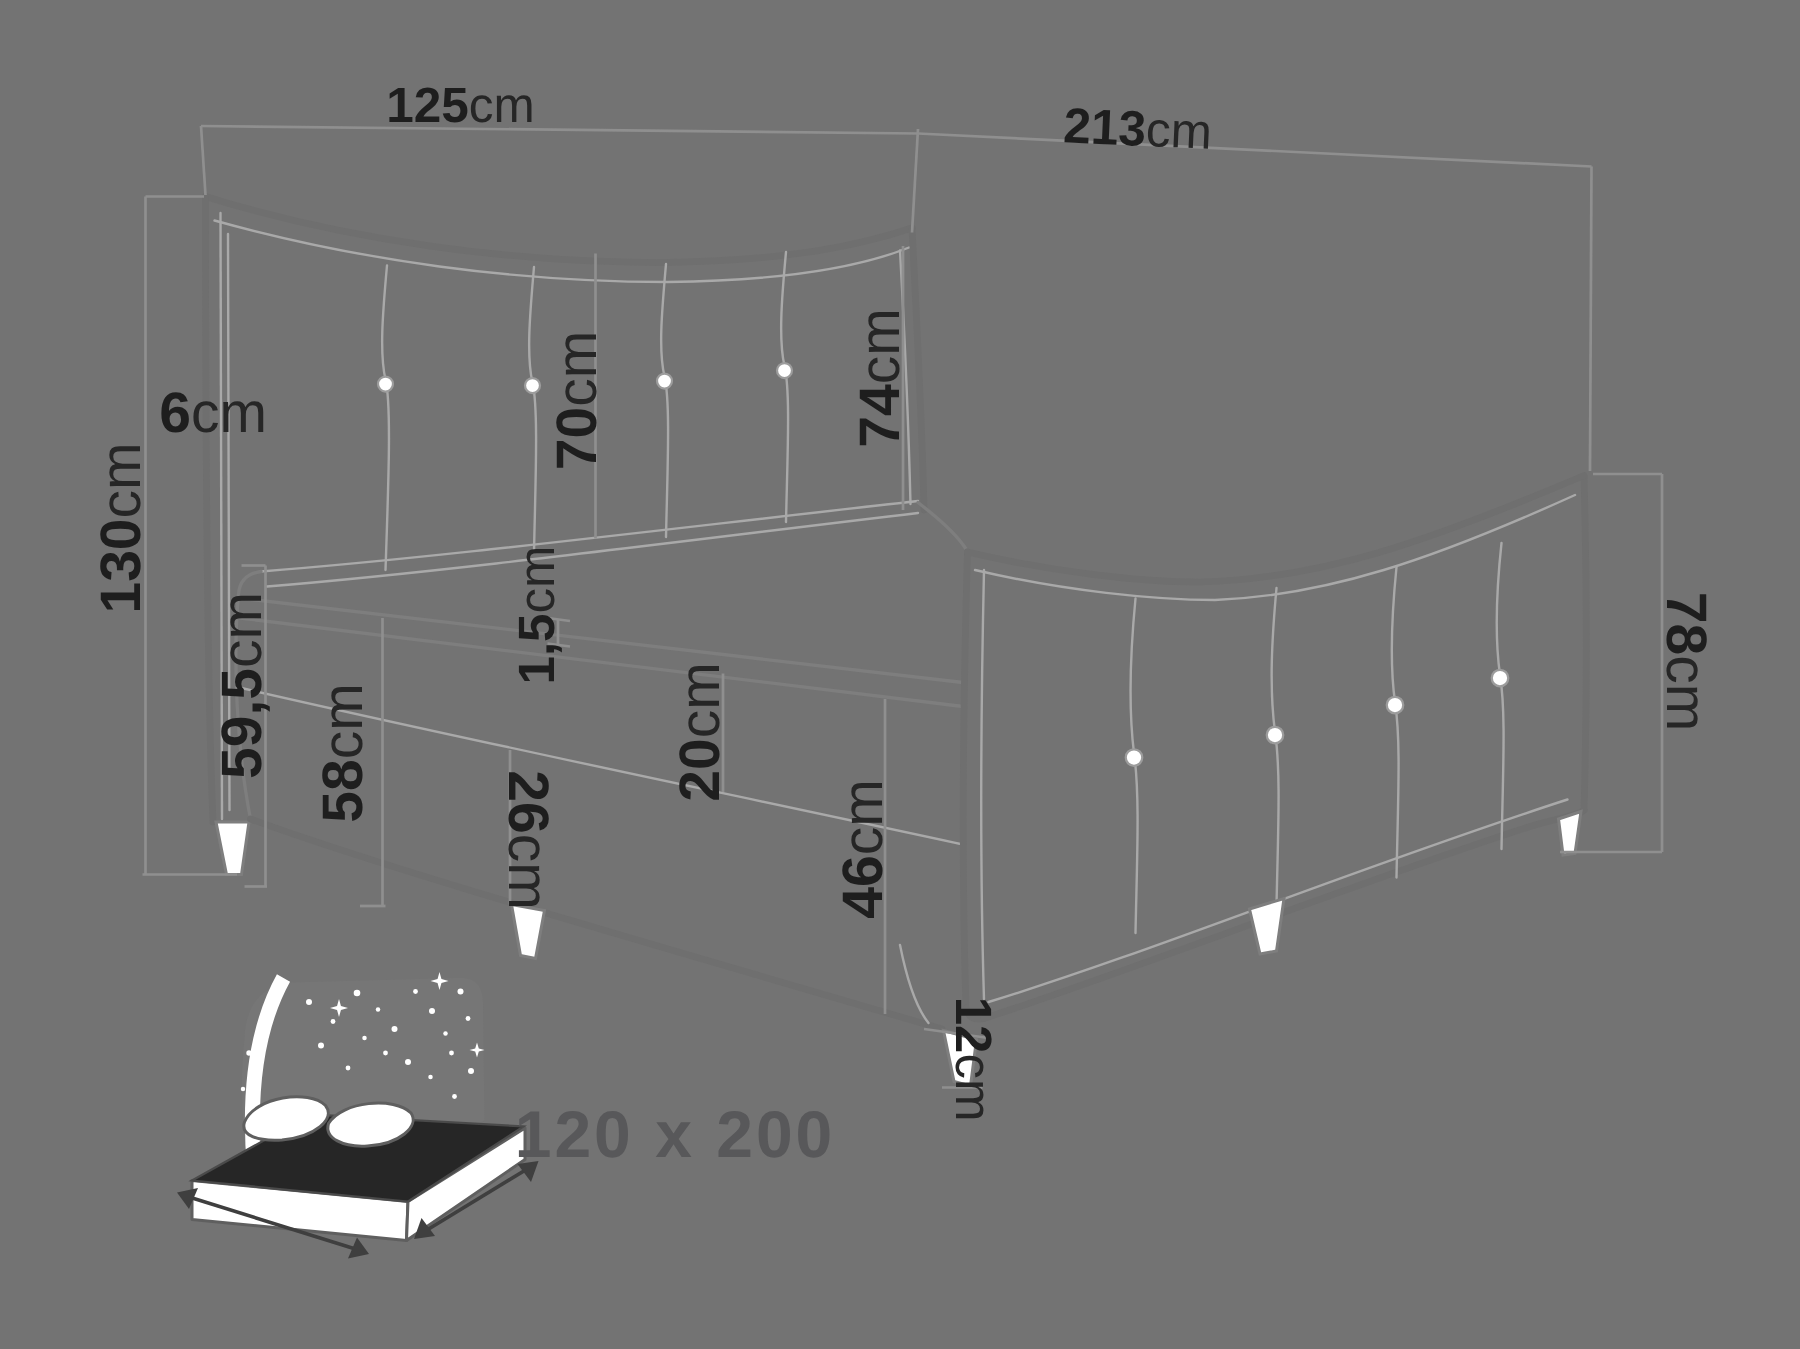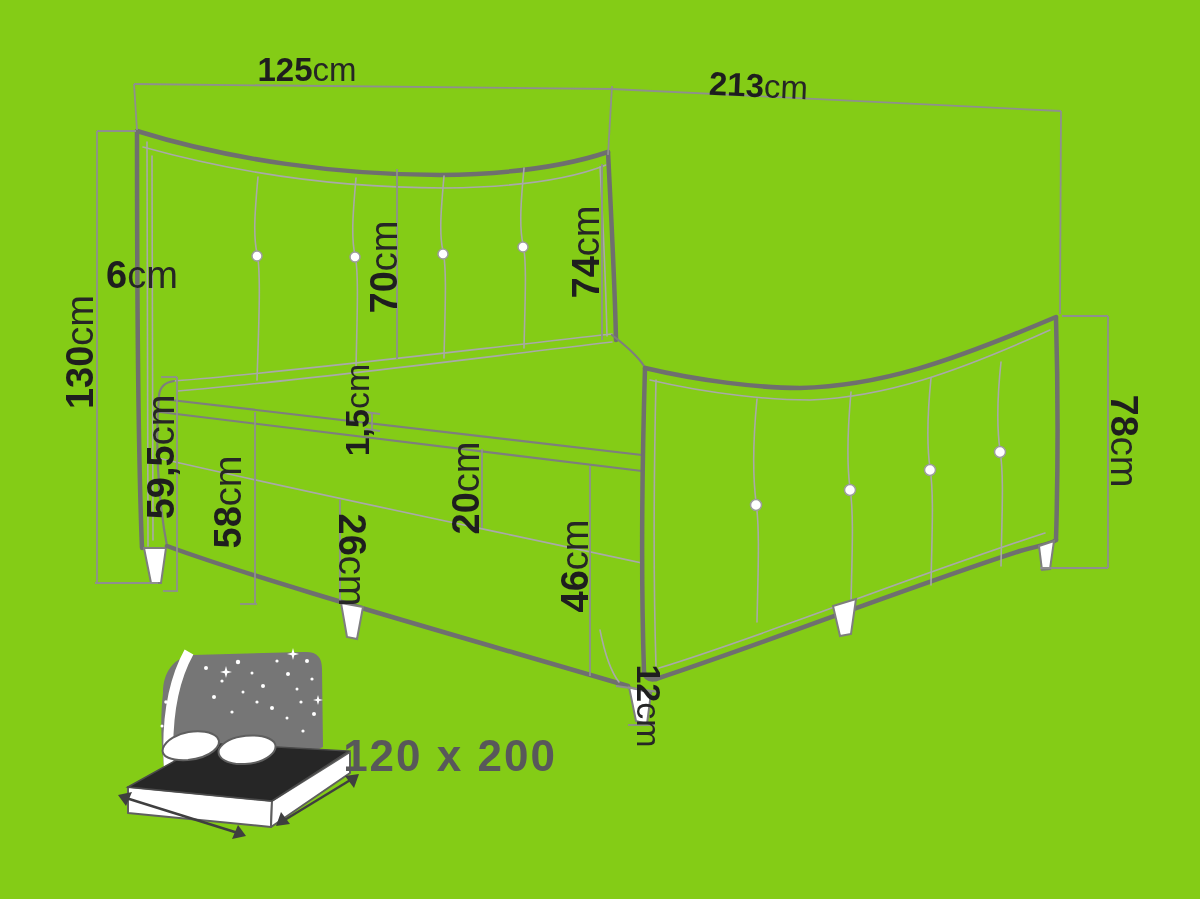--- a/index.html
+++ b/index.html
@@ -1,16 +1,16 @@
 <!DOCTYPE html>
 <html><head>
 <meta charset="utf-8">
 <style>
   html,body{margin:0;padding:0;background:#fff;}
-  .stage{position:relative;width:1200px;height:899px;background:#84cc16;overflow:hidden;
+  .stage{position:relative;width:1200px;height:899px;background:#737373;overflow:hidden;
          font-family:"Liberation Sans",sans-serif;}
   svg text{font-family:"Liberation Sans","DejaVu Sans",sans-serif;fill:#1e1e1e;}
   .num{font-weight:700;}
   .unit{font-weight:400;fill:#262626;}
   .dimtxt{font-size:38px;}
   .dimtxt-sm{font-size:34px;}
   .dimtxt-h{font-size:33px;}
   .thick{stroke:#6f6f6f;stroke-width:4.5;fill:none;stroke-linecap:round;stroke-linejoin:round;}
   .med{stroke:#7e7e7e;stroke-width:2.2;fill:none;stroke-linecap:round;}
   .thin{stroke:#a9a9a9;stroke-width:1.6;fill:none;stroke-linecap:round;}

